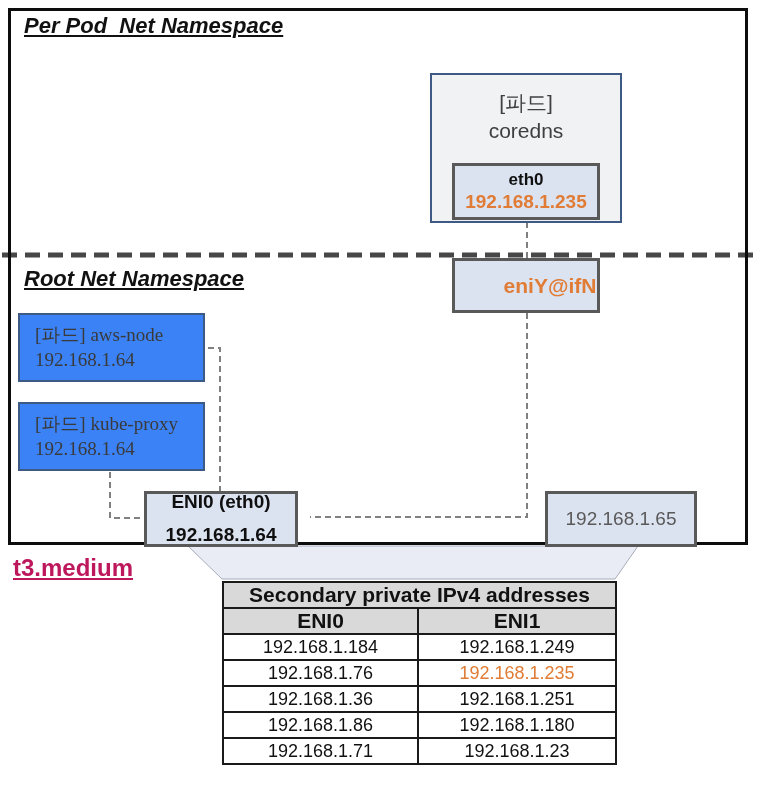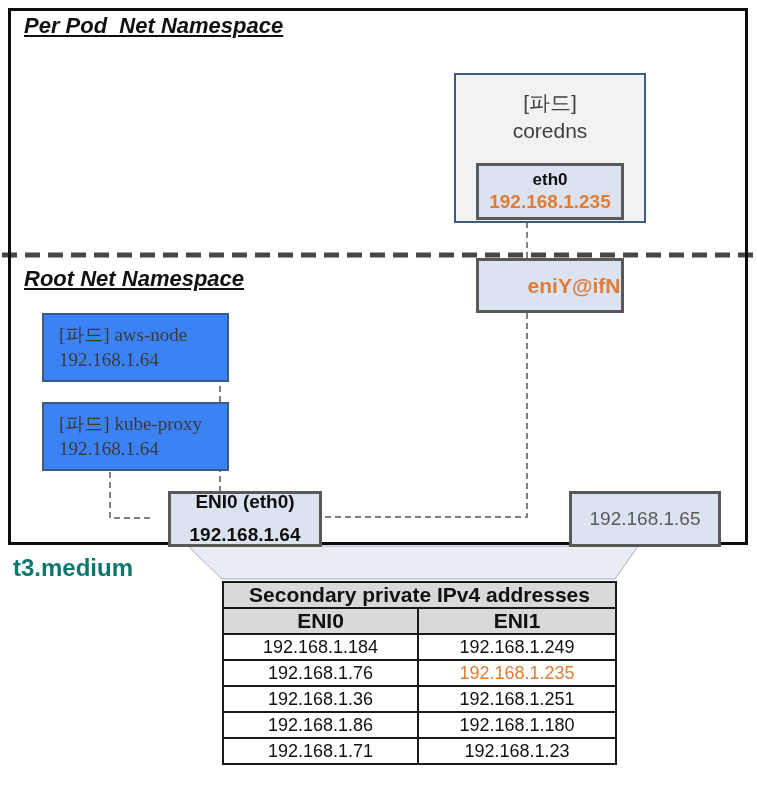--- a/index.html
+++ b/index.html
@@ -31,21 +31,20 @@
   }
 
   
   .lines-layer { left: 0; top: 0; width: 757px; height: 787px; pointer-events: none; }
 
   
   .node {
     display: flex; flex-direction: column;
     align-items: center; justify-content: center;
     text-align: center;
-    margin-left: 24px;
   }
   .pod-big {
     left: 430px; top: 73px; width: 192px; height: 150px;
     background: #f1f2f4;
     border: 2px solid #3d5a85;
     justify-content: flex-start;
     padding-top: 14px;
   }
   .pod-big .pod-title {
     font-size: 21px; color: #3f3f3f; line-height: 1.35; font-weight: 500;
@@ -164,21 +163,21 @@
   </div>
 
   <div class="abs node eni-box eni0">
     <div>ENI0 (eth0)</div>
     <div>192.168.1.64</div>
   </div>
   <div class="abs node eni-box eni1">
     <div>192.168.1.65</div>
   </div>
 
-  <div class="abs instance-type" style="color:#0f766e;">t3.medium</div>
+  <div class="abs instance-type" style="color:#be185d;text-decoration:underline;">t3.medium</div>
 
   <div class="abs ip-table-wrap">
     <table class="ip-table">
       <colgroup>
           <col class="c1">
           <col class="c2">
         </colgroup>
       <tbody>
           <tr>
         <th colspan="2">Secondary private IPv4 addresses</th>

